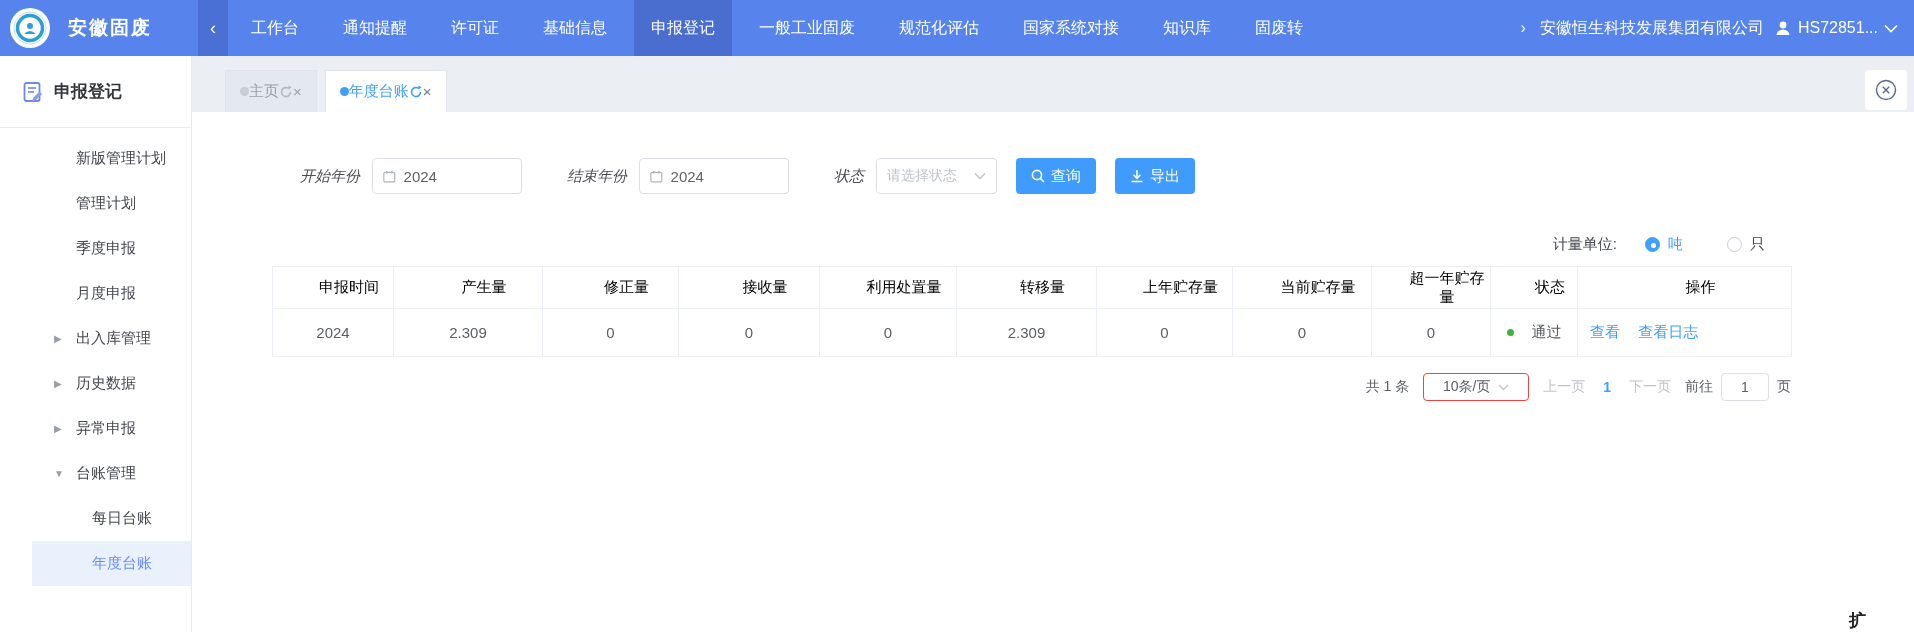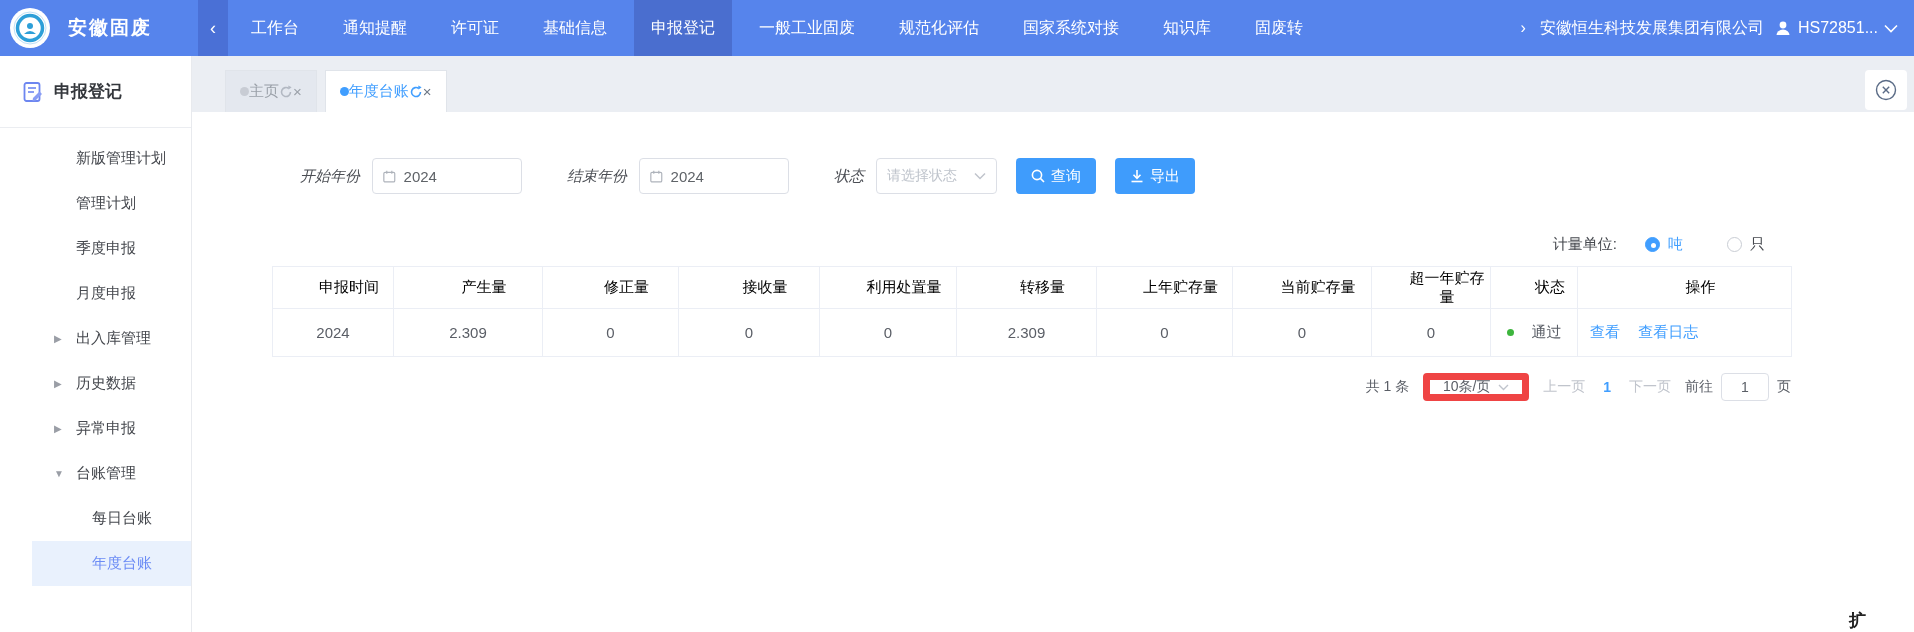--- a/index.html
+++ b/index.html
@@ -83,21 +83,21 @@
   th { height:42px; color:#000000; font-weight:normal; background:#fff;padding-left:32px; }
   td { height:48px; color:#5a5e66; }
   td.actions { text-align:left; padding-left:12px; }
   .statuscell { display:flex; align-items:center; justify-content:center; gap:18px; }
   .gdot { width:7px; height:7px; border-radius:50%; background:#3db53d; }
   .link { color:#409eff; cursor:pointer; margin-right:14px; }
 
   
   .pagination { display:flex; align-items:center; justify-content:flex-end; margin-top:16px;
                 font-size:14px; color:#5a5e66; gap:14px; }
-  .psel { width:106px; height:28px; border:7px solid #ef4444; border-radius:4px; display:flex;
+  .psel { width:106px; height:28px; border:1px solid #ef4444; border-radius:4px; display:flex;
           align-items:center; justify-content:center; gap:8px; color:#5a5e66; cursor:pointer; }
   .pbtn { color:#c0c4cc; cursor:default; }
   .pnum { color:#409eff; font-weight:bold; padding:0 4px; cursor:pointer; }
   .goto { display:flex; align-items:center; gap:8px; }
   .goto input { width:48px; height:28px; border:1px solid #dcdfe6; border-radius:4px; text-align:center;
                 font-size:14px; color:#5a5e66; outline:none; font-family:"Liberation Sans",sans-serif; }
 
   .floatglyph { position:absolute; right:48px; bottom:0px; font-size:17px; color:#222; font-weight:bold; }
 
   svg { display:block; }

